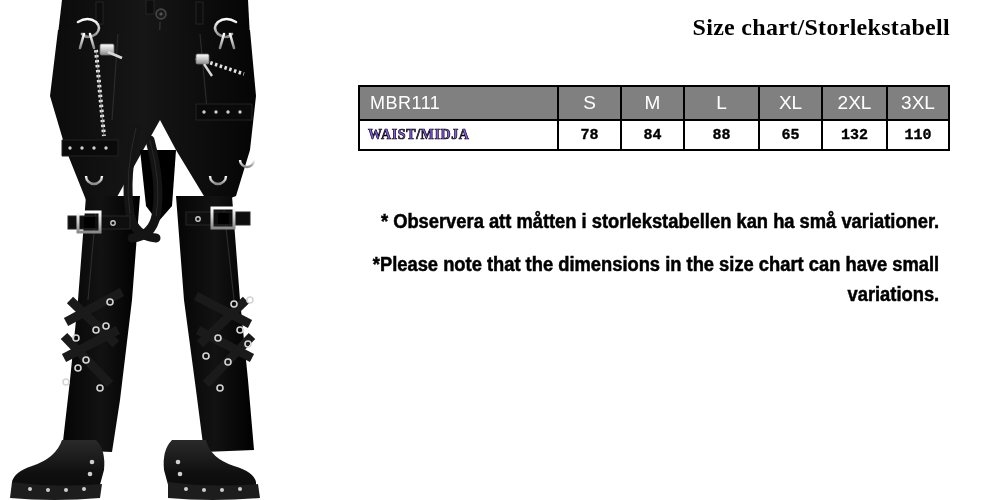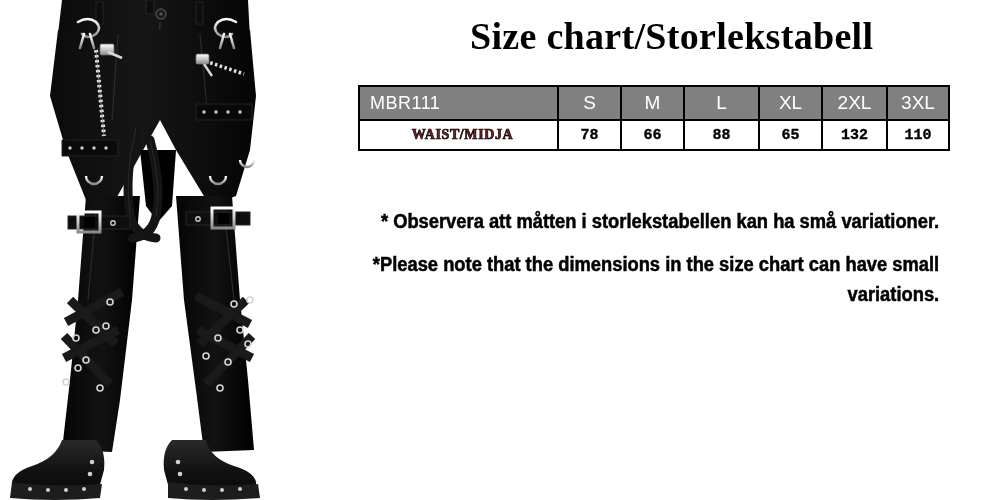--- a/index.html
+++ b/index.html
@@ -25,24 +25,24 @@
     background: #ffffff;
   }
   #product-photo svg { display: block; }
 
   
   #page-title {
     position: absolute;
     left: 470px;
     top: 14px;
     width: 480px;
-    text-align: left;
+    text-align: right;
     font-family: "Liberation Serif", serif;
     font-weight: bold;
-    font-size: 38px;
+    font-size: 24px;
     letter-spacing: 0.3px;
     color: #000000;
     white-space: nowrap;
   }
 
   
   #size-table {
     position: absolute;
     left: 358px;
     top: 85px;
@@ -66,27 +66,27 @@
     font-size: 19px;
   }
   #size-table thead th.model-cell {
     text-align: left;
     padding-left: 10px;
     font-size: 18px;
     letter-spacing: 0.5px;
   }
   #size-table tbody tr { height: 30px; }
   #size-table tbody td.row-label {
-    text-align: center;
+    text-align: left;
     padding-left: 8px;
     font-family: "Liberation Serif", serif;
     font-weight: bold;
     font-size: 14px;
     letter-spacing: 0.6px;
-    color: #7f1d1d;
+    color: #8b5cf6;
     -webkit-text-stroke: 0.7px #000;
   }
   #size-table tbody td.value-cell {
     font-family: Liberation Mono, monospace;
     font-weight: bold;
     font-size: 15px;
     color: #000000;
     -webkit-text-stroke: 0.35px #000;
   }
   .col-model { width: 199px; }
@@ -323,21 +323,21 @@
       <th>L</th>
       <th>XL</th>
       <th>2XL</th>
       <th>3XL</th>
     </tr>
   </thead>
   <tbody>
     <tr>
       <td class="row-label">WAIST/MIDJA</td>
       <td class="value-cell">78</td>
-      <td class="value-cell">66</td>
+      <td class="value-cell">84</td>
       <td class="value-cell">88</td>
       <td class="value-cell">65</td>
       <td class="value-cell">132</td>
       <td class="value-cell">110</td>
     </tr>
   </tbody>
 </table>
 
 <div id="notes">
   <div class="note-line" id="note-sv">* Observera att måtten i storlekstabellen kan ha små variationer.</div>

